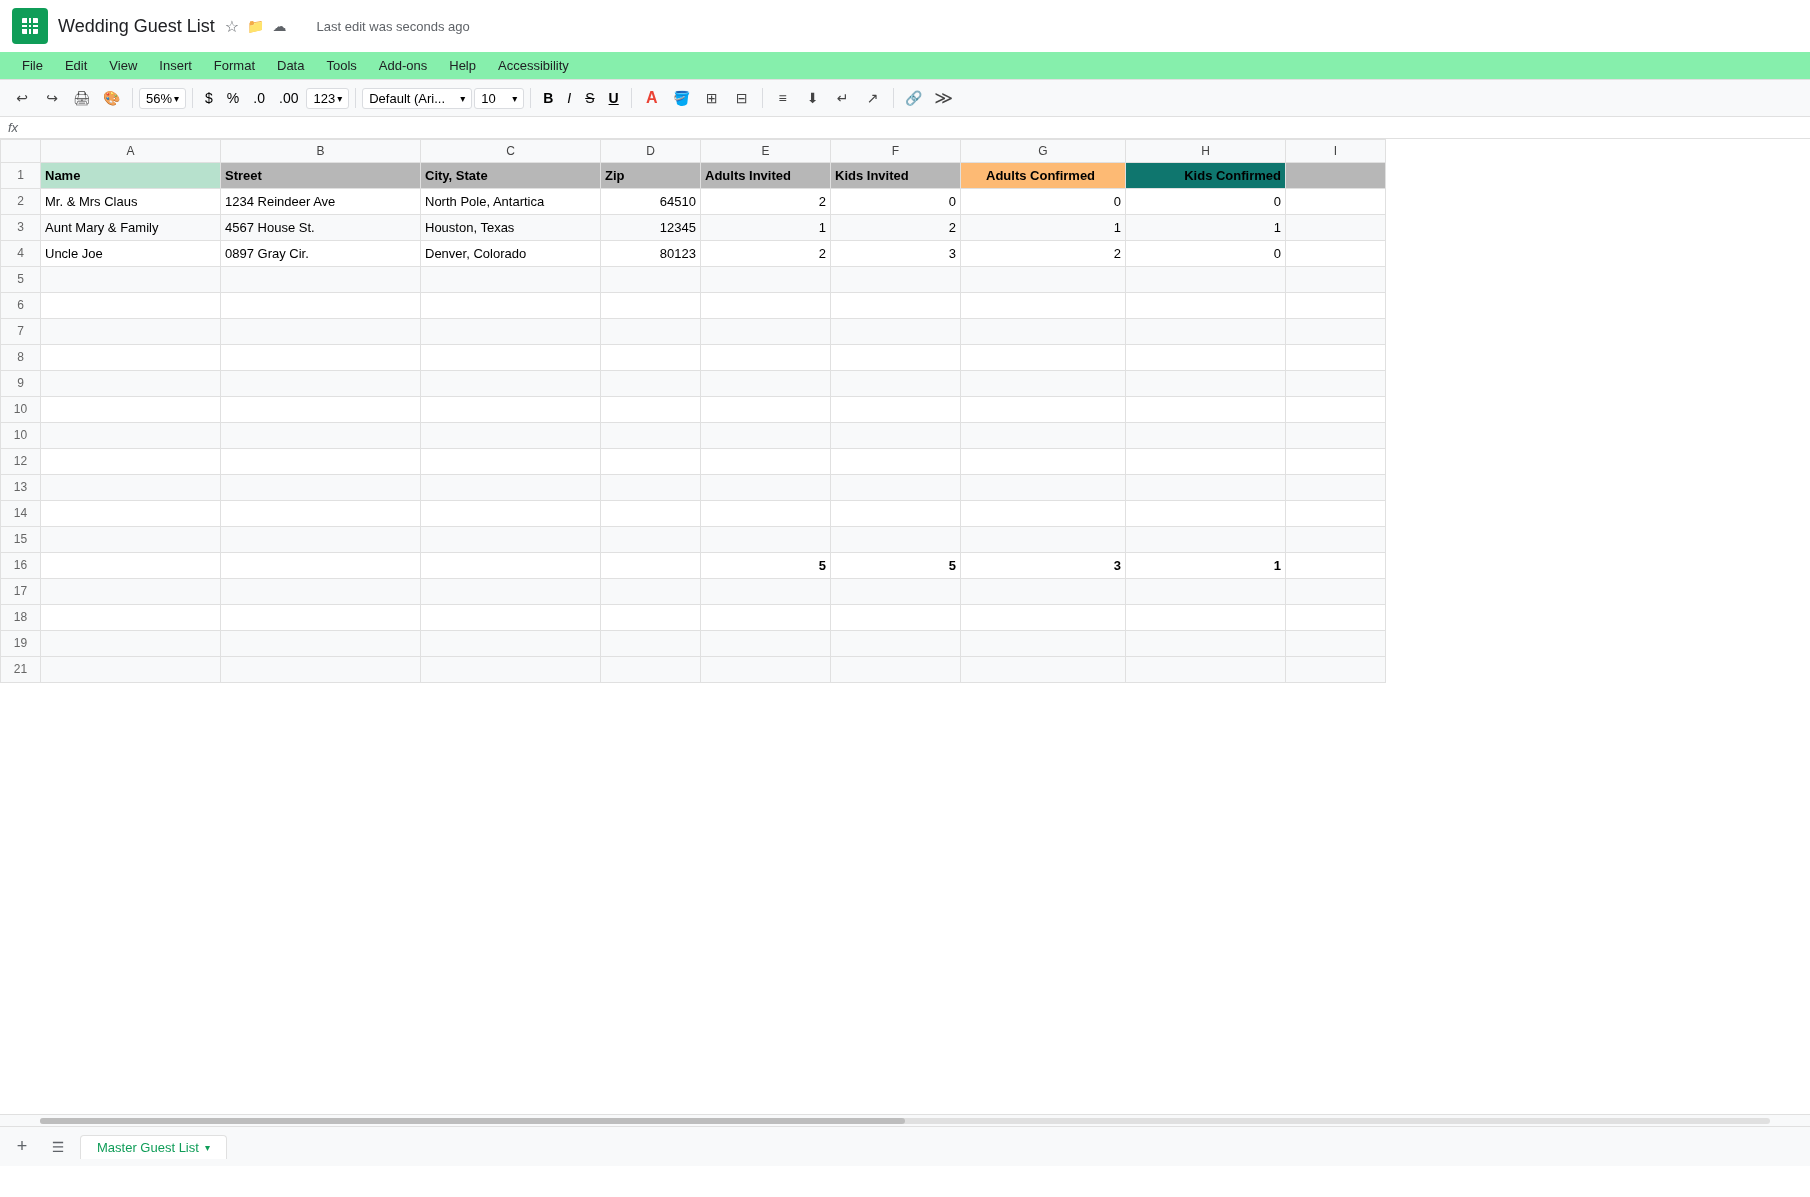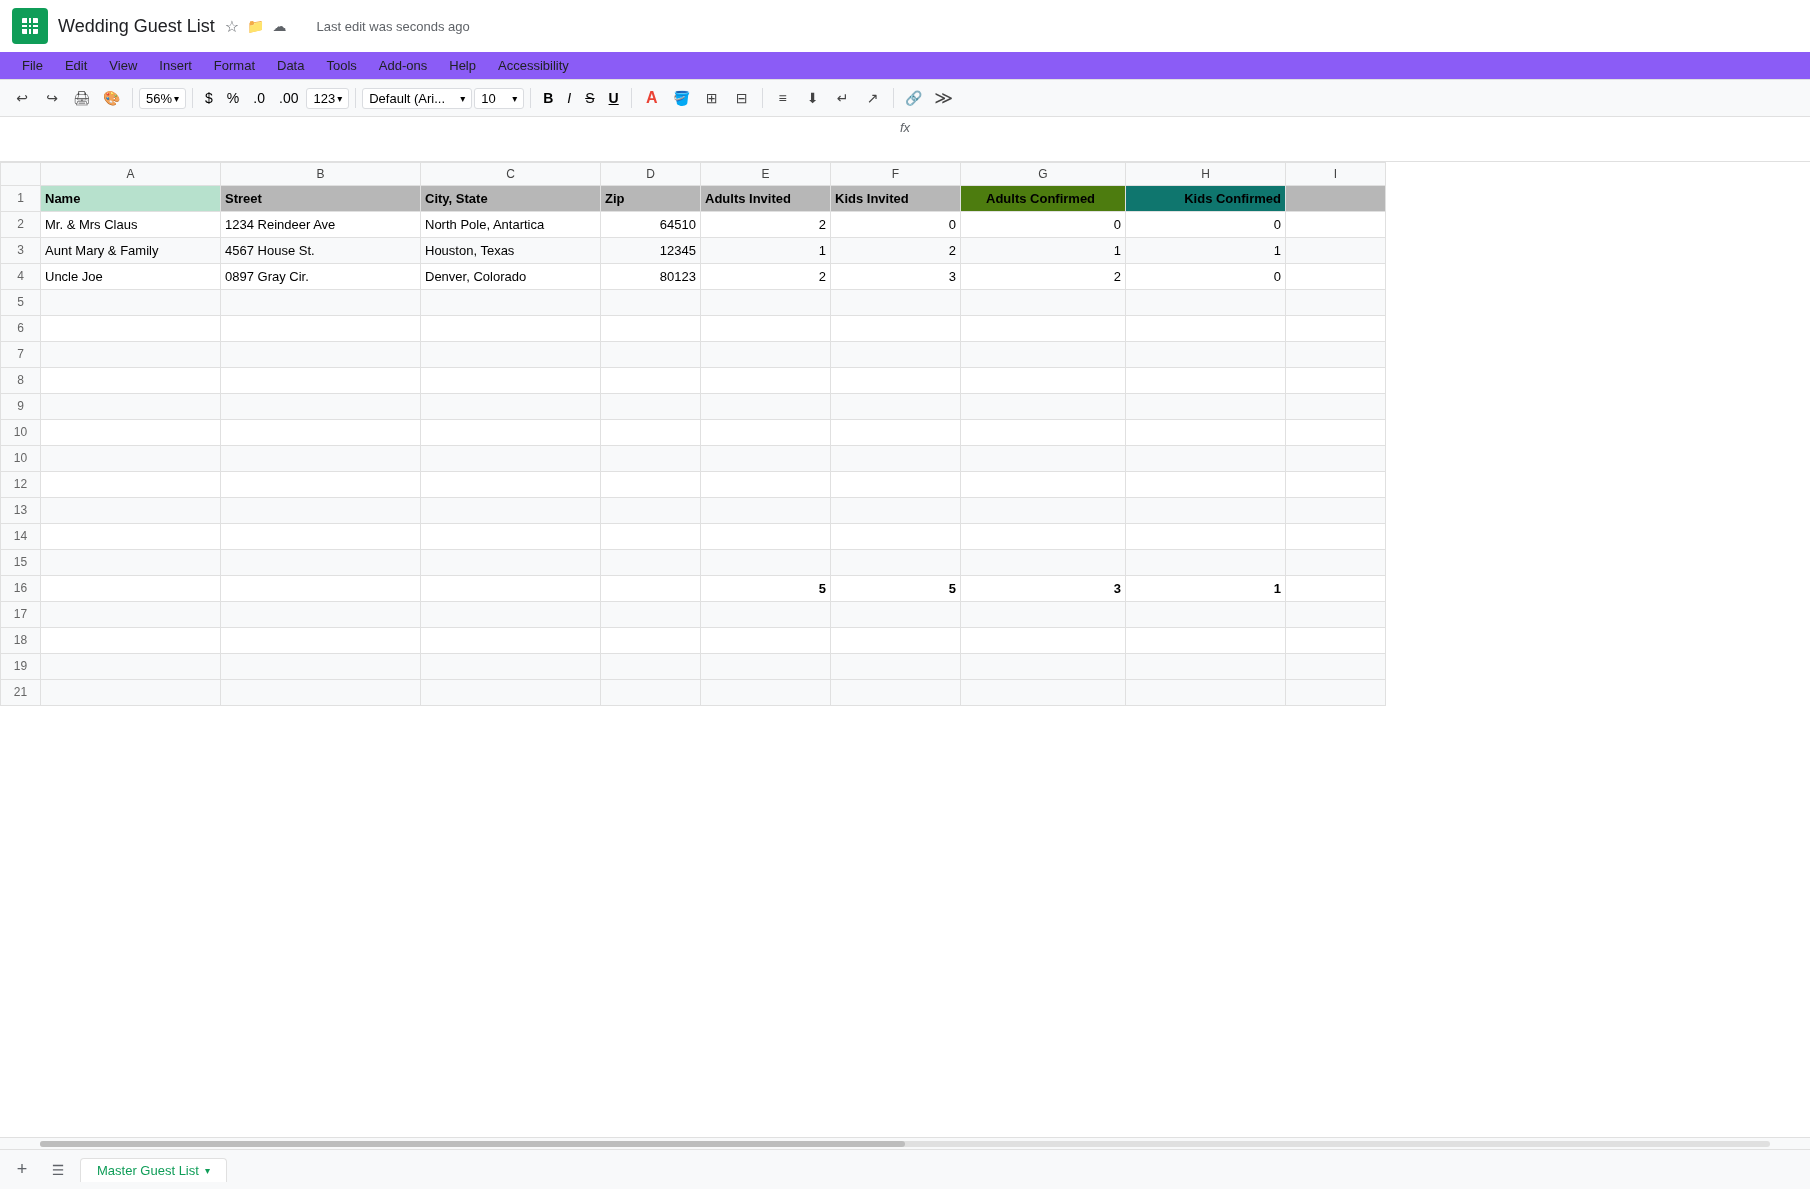--- a/index.html
+++ b/index.html
@@ -30,21 +30,21 @@
     .last-edit {
       margin-left: 20px; color: #5f6368; font-size: 13px;
     }
 
     
     .menu-bar {
       display: flex;
       align-items: center;
       padding: 2px 12px;
       gap: 2px;
-      background: #8b5cf6;
+      background: #86efac;
     }
     .menu-item {
       padding: 4px 10px;
       color: #202124;
       font-size: 13px;
       cursor: pointer;
       border-radius: 4px;
     }
 
     
@@ -104,21 +104,20 @@
     }
 
     
     .formula-bar {
       display: flex;
       align-items: center;
       padding: 3px 8px;
       border-bottom: 1px solid #e0e0e0;
       gap: 8px;
       background: #fff;
-      flex-direction: column;
     }
     .formula-icon {
       color: #5f6368; font-size: 13px; font-style: italic;
     }
     .formula-input {
       flex: 1; border: none; outline: none; font-size: 13px; color: #202124;
     }
 
     
     .spreadsheet-container {
@@ -419,21 +418,21 @@
       </thead>
       <tbody id="sheet-body">
       <tr>
             <td class="row-num">1</td>
             <td style="background: rgb(183, 225, 205); font-weight: bold; text-align: left;">Name</td>
             <td style="background: rgb(183, 183, 183); font-weight: bold; text-align: left;">Street</td>
             <td style="background: rgb(183, 183, 183); font-weight: bold; text-align: left;">City, State</td>
             <td style="background: rgb(183, 183, 183); font-weight: bold; text-align: left;">Zip</td>
             <td style="background: rgb(183, 183, 183); font-weight: bold; text-align: left;">Adults Invited</td>
             <td style="background: rgb(183, 183, 183); font-weight: bold; text-align: left;">Kids Invited</td>
-            <td style="background: #4d7c0f; font-weight: bold; text-align: left; padding-left: 25px;">Adults Confirmed</td>
+            <td style="background: #fdba74; font-weight: bold; text-align: left; padding-left: 25px;">Adults Confirmed</td>
             <td style="background: #0f766e; font-weight: bold; text-align: right;">Kids Confirmed</td>
             <td style="background: rgb(183, 183, 183); font-weight: bold; text-align: left;"></td>
           </tr>
           <tr>
             <td class="row-num">2</td>
             <td style="background: rgb(255, 255, 255); text-align: left;">Mr. &amp; Mrs Claus</td>
             <td style="background: rgb(255, 255, 255); text-align: left;">1234 Reindeer Ave</td>
             <td style="background: rgb(255, 255, 255); text-align: left;">North Pole, Antartica</td>
             <td style="background: rgb(255, 255, 255); text-align: right;">64510</td>
             <td style="background: rgb(255, 255, 255); text-align: right;">2</td>

